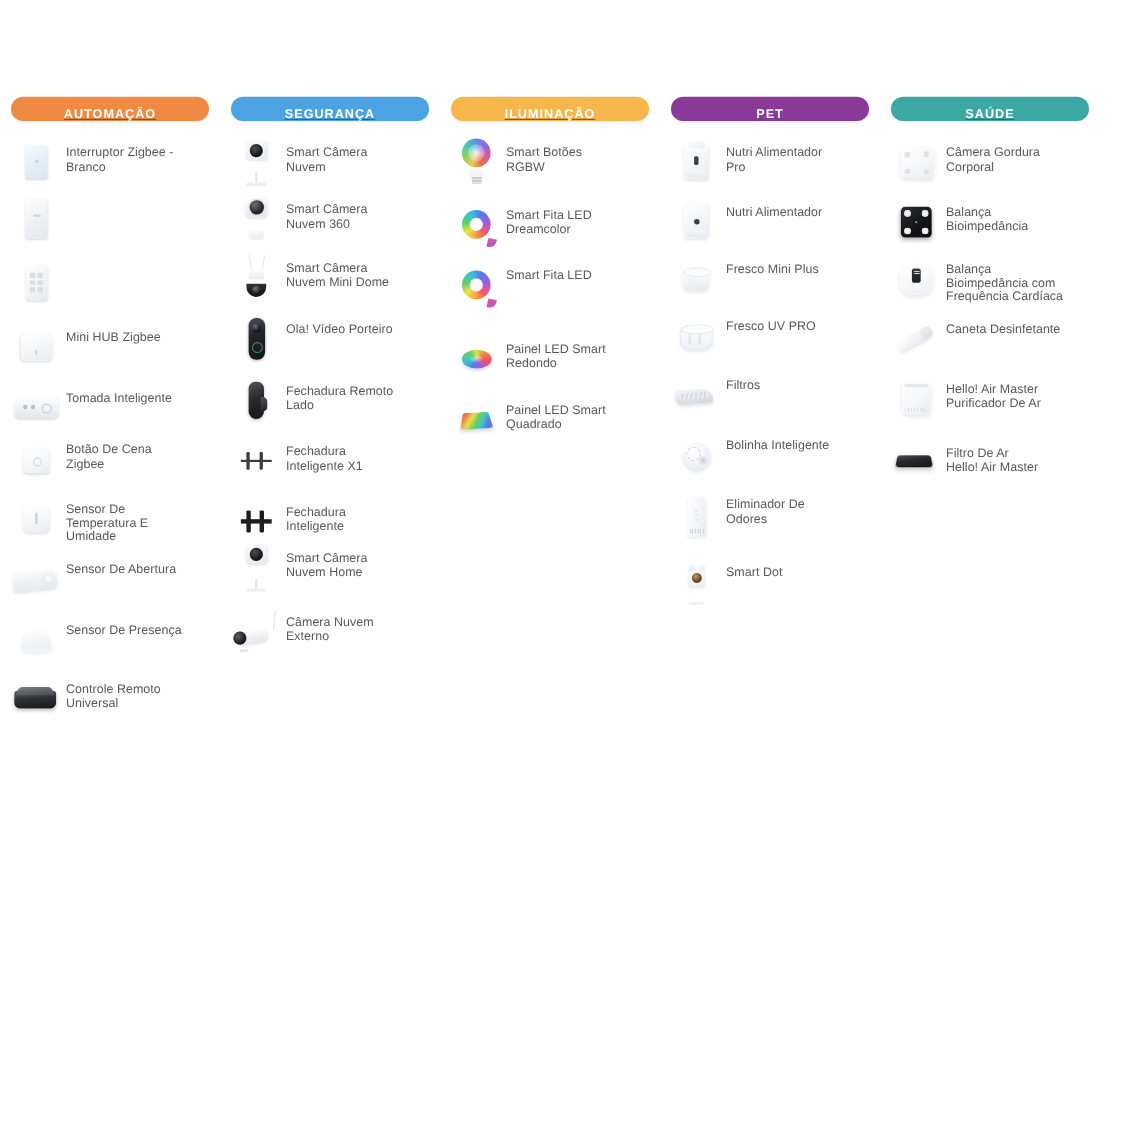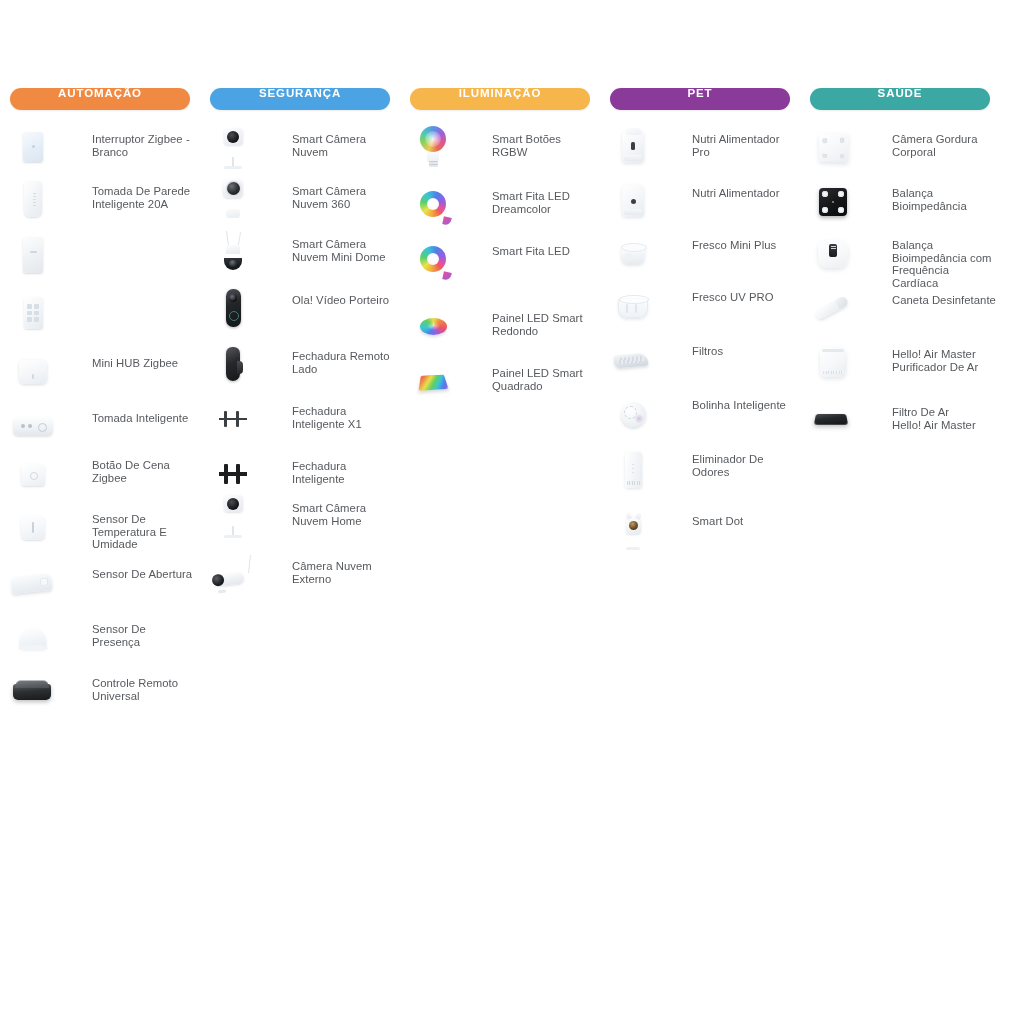--- a/index.html
+++ b/index.html
@@ -39,24 +39,25 @@
     flex: 0 0 200px;
     display: flex;
     flex-direction: column;
   }
 
   
   .cat-pill {
     height: 22px;
     border-radius: 14px;
     display: flex;
-    align-items: flex-start;
+    align-items: flex-end;
     justify-content: center;
     margin: 0 10px 0 10px;
     box-shadow: 0 1px 2px rgba(0,0,0,0.08);
+    text-decoration: underline;
   }
   .cat-pill-label {
     font-size: 11.5px;
     font-weight: bold;
     letter-spacing: 0.9px;
     color: #ffffff;
     text-transform: uppercase;
     white-space: nowrap;
     line-height: 1;
   }
@@ -89,21 +90,20 @@
 
   .item-label {
     flex: 1 1 auto;
     font-size: 11.3px;
     line-height: 12.6px;
     color: #56595d;
     padding-top: 9px;
     padding-left: 4px;
     white-space: pre-line;
     letter-spacing: 0.05px;
-    margin-left: 32px;
   }
 
   
 
   
   .pz { position: absolute; }
 
   
   .sw-body {
     width: 20px; height: 30px;
@@ -728,27 +728,20 @@
         <div class="item" style="height:52px">
           <div class="thumb">
             <div class="pz sw-body blue">
                 <span class="sw-dot"></span>
               </div>
           </div>
           <div class="item-label">Interruptor Zigbee -
 Branco</div>
         </div>
 
-        <div class="item" style="height:56px">
-          <div class="thumb">
-            <div class="pz socket-tall"></div>
-          </div>
-          <div class="item-label">Tomada De Parede
-Inteligente 20A</div>
-        </div>
 
         <div class="item" style="height:58px">
           <div class="thumb">
             <div class="pz sw-body" style="height:36px">
                 <span class="sw-slot"></span>
               </div>
           </div>
         </div>
 
         <div class="item" style="height:58px">

